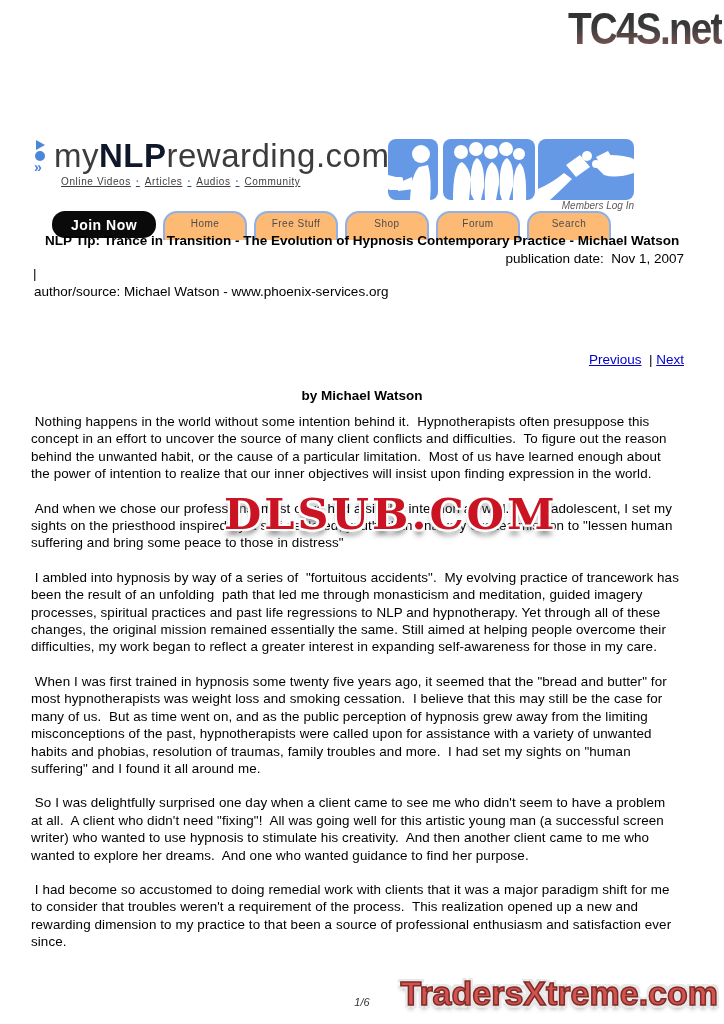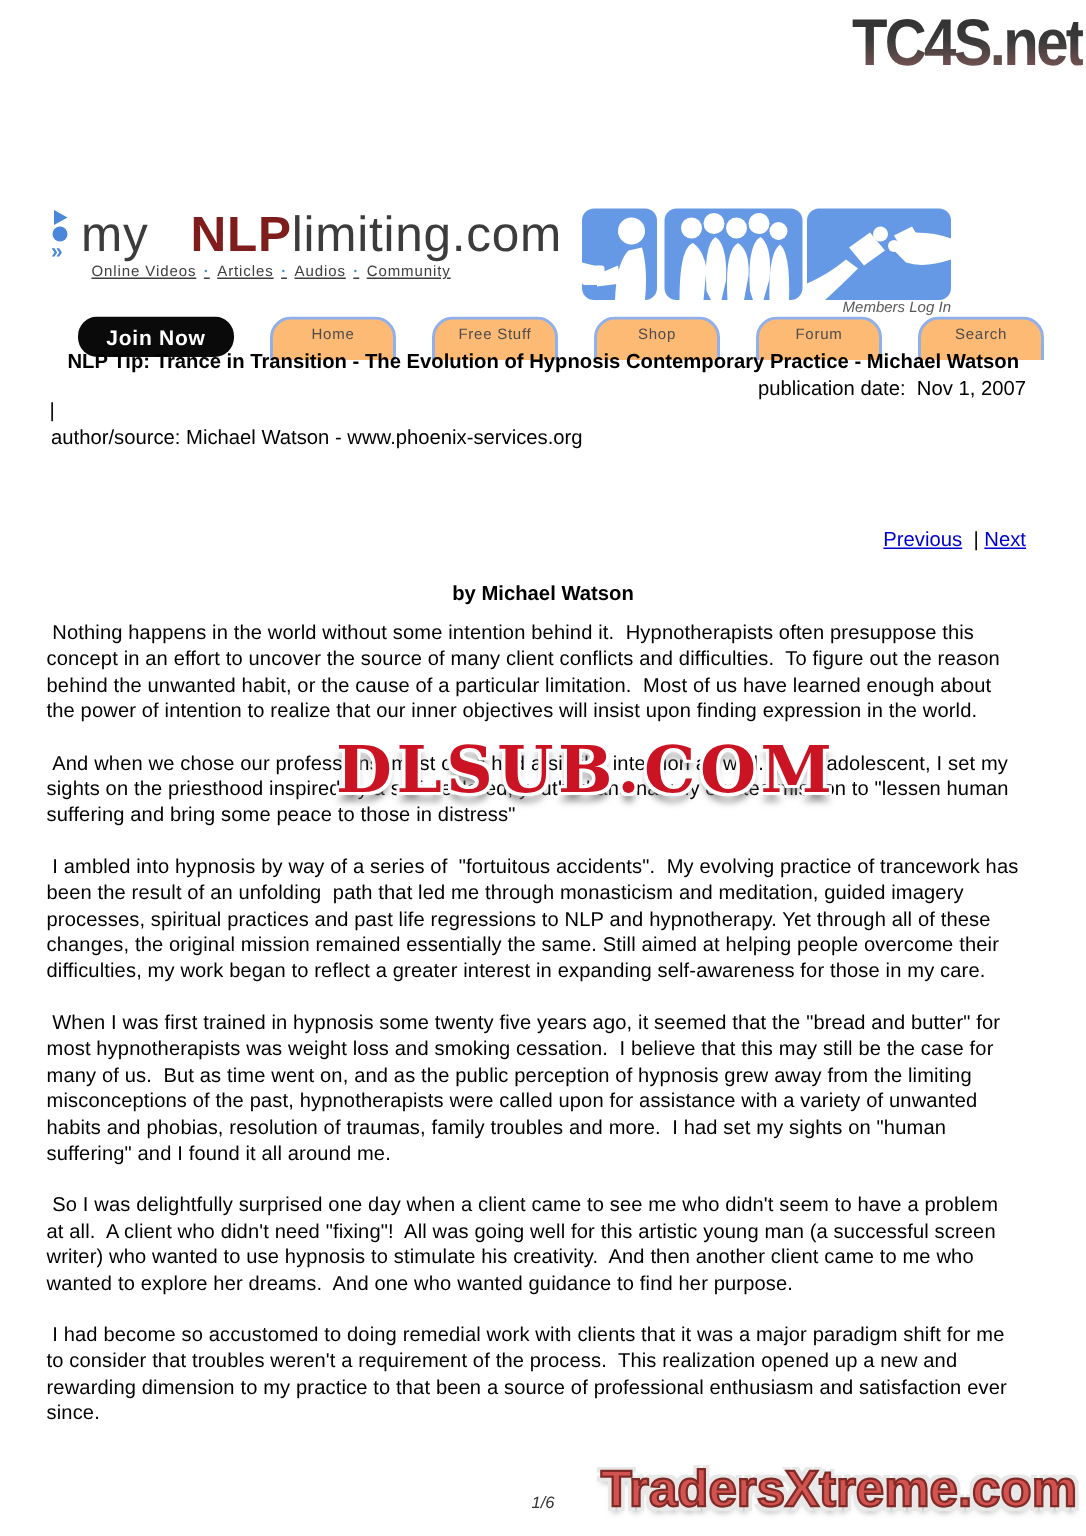--- a/index.html
+++ b/index.html
@@ -34,33 +34,33 @@
   }
 
   
   .logo-block{position:absolute;left:34px;top:138px;}
   .logo-row{display:flex;align-items:flex-start;}
   .logo-icon{width:20px;padding-top:2px;display:flex;flex-direction:column;align-items:flex-start;gap:1px;}
   .li-tri{width:0;height:0;border-left:9px solid #4a86d9;border-top:5px solid transparent;border-bottom:5px solid transparent;margin-left:2px;}
   .li-dot{width:10px;height:10px;border-radius:50%;background:#4a86d9;margin-left:1px;}
   .li-chev{color:#4a86d9;font-weight:bold;font-size:14px;line-height:10px;letter-spacing:-2px;}
   .logo-word{font-size:33px;letter-spacing:.5px;color:#3c3c3c;line-height:36px;}
-  .logo-word .nlp{color:#7f1d1d;font-weight:bold;margin-left:28px;}
+  .logo-word .nlp{color:#0f172a;font-weight:bold;}
   .logo-tagline{margin-top:2px;margin-left:27px;font-size:10px;color:#3e3e3e;letter-spacing:.6px;text-decoration:underline;}
   .tag-sep{color:#4a86d9;margin:0 5px;font-weight:bold;}
 
   .imgbox{position:absolute;background:#6699e5;border-radius:8px;z-index:1;}
   .imgbox svg{display:block;width:100%;height:100%;}
   #box1{left:388px;top:139px;width:50px;height:61px;}
   #box2{left:443px;top:139px;width:92px;height:61px;}
   #box3{left:538px;top:139px;width:96px;height:61px;}
   .members-login{position:absolute;left:504px;top:200px;width:130px;text-align:right;font-size:10px;color:#5a5a5a;font-style:italic;}
 
   
-  .tabs{position:absolute;left:52px;top:211px;height:29px;display:flex;gap:24px;overflow:hidden;z-index:0;}
+  .tabs{position:absolute;left:52px;top:211px;height:29px;display:flex;gap:7px;overflow:hidden;z-index:0;}
   .tab{
     box-sizing:border-box;height:40px;min-width:84px;padding:5px 14px 0 14px;
     border:2px solid #8fb0ea;border-radius:14px 14px 0 0;background:#fdba74;
     font-size:10px;color:#4c4c4c;text-align:center;letter-spacing:.5px;
   }
   .tab-primary{
     background:#0a0a0a;color:#fff;font-weight:bold;border:none;
     border-radius:13px;height:27px;min-width:104px;padding-top:6px;font-size:14px;
   }
 
@@ -93,21 +93,21 @@
   <div class="wm-mid">DLSUB.COM</div>
   <div class="wm-bottom">TradersXtreme.com</div>
 
   <div class="logo-block">
     <div class="logo-row">
       <div class="logo-icon">
         <div class="li-tri"></div>
         <div class="li-dot"></div>
         <div class="li-chev">»</div>
       </div>
-      <div class="logo-word"><span>my</span><span class="nlp">NLP</span><span>limiting.com</span></div>
+      <div class="logo-word"><span>my</span><span class="nlp">NLP</span><span>rewarding.com</span></div>
     </div>
     <div class="logo-tagline"><span>Online Videos</span><span class="tag-sep">·</span><span>Articles</span><span class="tag-sep">·</span><span>Audios</span><span class="tag-sep">·</span><span>Community</span></div>
   </div>
 
   <div class="imgbox" id="box1">
     <svg viewBox="0 0 50 61">
       <g fill="#ffffff">
         <circle cx="33" cy="15" r="9"></circle>
         <path d="M22 61 Q23 36 31 28 L40 26 Q44 40 42 61 Z"></path>
         <path d="M24 38 L10 44 L10 52 L26 50 Z"></path>

